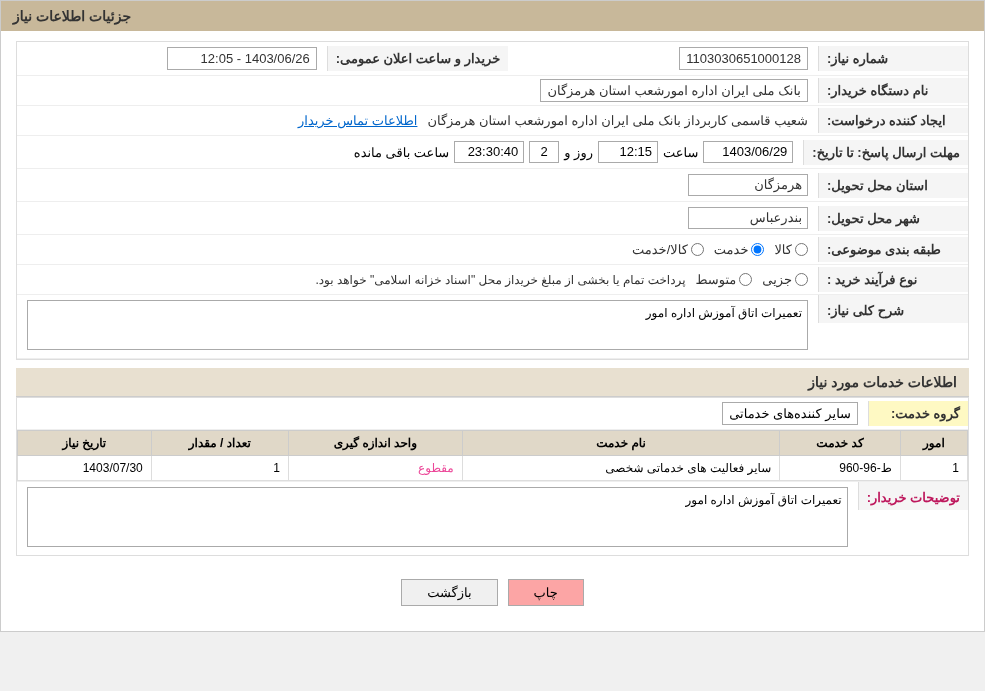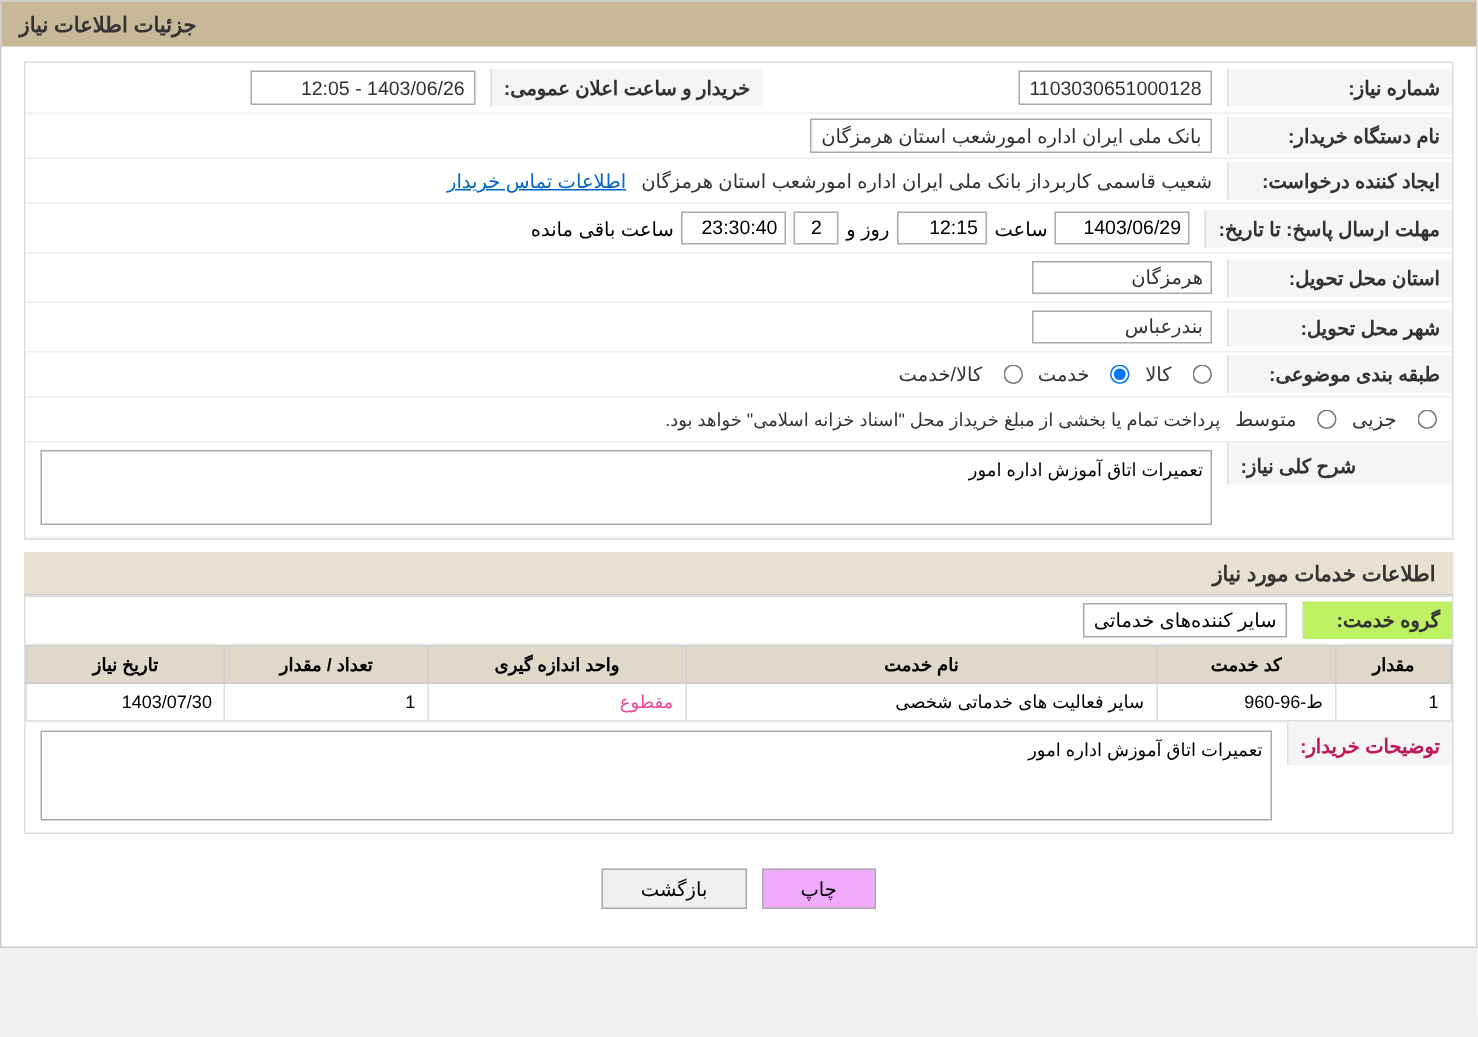--- a/index.html
+++ b/index.html
@@ -33,21 +33,21 @@
       border-bottom: none;
     }
     .label {
       background: #f5f5f5;
       padding: 5px 8px;
       min-width: 150px;
       font-weight: bold;
       color: #333;
       white-space: nowrap;
       border-left: 1px solid #ddd;
-      text-align: right;
+      text-align: left;
     }
     .value {
       padding: 5px 10px;
       flex: 1;
       color: #333;
     }
     .input-box {
       border: 1px solid #aaa;
       background: #fff;
       padding: 3px 6px;
@@ -81,21 +81,21 @@
       display: inline-block;
     }
     .radio-group {
       display: flex;
       gap: 10px;
       align-items: center;
     }
     .radio-label {
       display: flex;
       align-items: center;
-      gap: 14px;
+      gap: 3px;
     }
     .section-title {
       background: #e8e0d0;
       padding: 6px 12px;
       font-weight: bold;
       color: #333;
       font-size: 14px;
       margin-bottom: 0;
       border-bottom: 1px solid #ccc;
     }
@@ -137,21 +137,21 @@
       justify-content: center;
       gap: 10px;
       padding: 15px 0;
     }
     .btn {
       padding: 5px 25px;
       border: 1px solid #aaa;
       cursor: pointer;
       font-size: 13px;
       font-family: Tahoma, Arial, sans-serif;
-      background: #f0abfc;
+      background: #fca5a5;
       min-width: 70px;
     }
     .btn-back {
       background: #f0f0f0;
     }
     .shrh-row {
       display: flex;
       align-items: flex-start;
       border-bottom: 1px solid #eee;
       min-height: 60px;
@@ -179,21 +179,21 @@
       font-weight: bold;
       text-align: left;
     }
     .grp-row {
       display: flex;
       align-items: center;
       min-height: 32px;
       border-bottom: 1px solid #eee;
     }
     .grp-label {
-      background: #bef264;
+      background: #fef9c3;
       padding: 5px 8px;
       min-width: 100px;
       font-weight: bold;
       color: #333;
       border-left: 1px solid #ddd;
       text-align: right;
     }
     .grp-value {
       padding: 5px 10px;
       flex: 1;
@@ -299,20 +299,21 @@
             </label>
             <label class="radio-label">
               <input type="radio" name="tabaqe" style="">
               <span>کالا/خدمت</span>
             </label>
           </div>
         </div>
       </div>
 
       <div class="row">
+        <div class="label">نوع فرآیند خرید :</div>
         <div class="value">
           <div style="display:flex; align-items:center; gap:10px; flex-wrap:wrap;">
             <label class="radio-label">
               <input type="radio" name="farayand" style="">
               <span>جزیی</span>
             </label>
             <label class="radio-label">
               <input type="radio" name="farayand" style="">
               <span>متوسط</span>
             </label>
@@ -338,21 +339,21 @@
       <div class="grp-row">
         <div class="grp-label">گروه خدمت:</div>
         <div class="grp-value">
           <span class="input-full">سایر کننده‌های خدماتی</span>
         </div>
       </div>
 
       <table>
         <thead>
           <tr>
-            <th>مقدار</th>
+            <th>امور</th>
             <th>کد خدمت</th>
             <th>نام خدمت</th>
             <th>واحد اندازه گیری</th>
             <th>تعداد / مقدار</th>
             <th>تاریخ نیاز</th>
           </tr>
         </thead>
         <tbody>
           <tr>
             <td>1</td>

